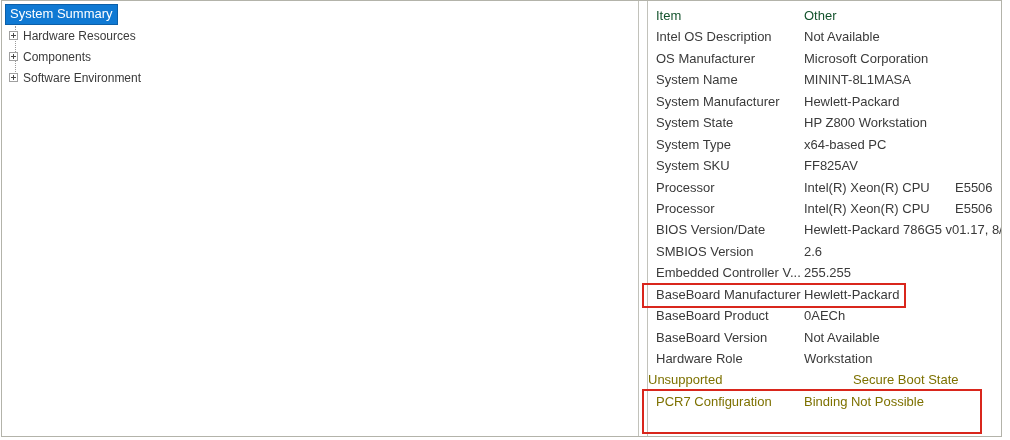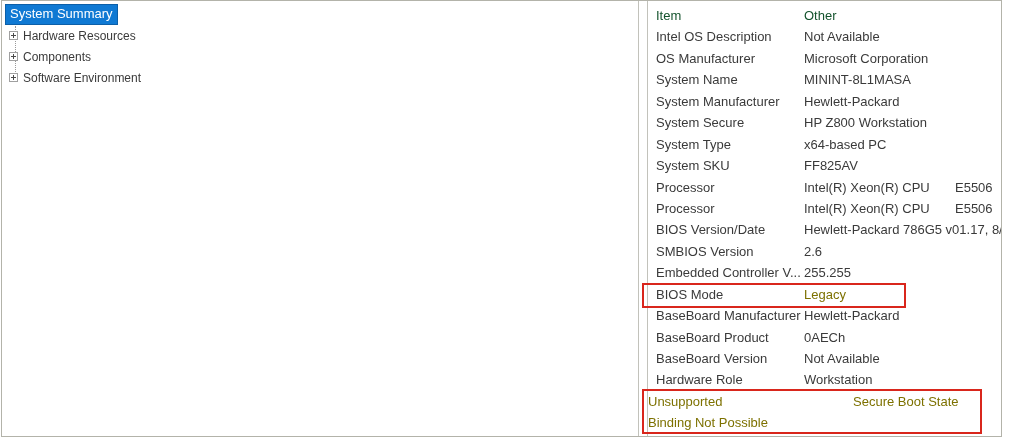--- a/index.html
+++ b/index.html
@@ -94,21 +94,21 @@
         </div>
         <div class="row">
           <div class="cell item">System Name</div>
           <div class="cell value">MININT-8L1MASA</div>
         </div>
         <div class="row">
           <div class="cell item">System Manufacturer</div>
           <div class="cell value">Hewlett-Packard</div>
         </div>
         <div class="row">
-          <div class="cell item">System Secure</div>
+          <div class="cell item">System State</div>
           <div class="cell value">HP Z800 Workstation</div>
         </div>
         <div class="row">
           <div class="cell item">System Type</div>
           <div class="cell value">x64-based PC</div>
         </div>
         <div class="row">
           <div class="cell item">System SKU</div>
           <div class="cell value">FF825AV</div>
         </div>
@@ -126,44 +126,41 @@
         </div>
         <div class="row">
           <div class="cell item">SMBIOS Version</div>
           <div class="cell value">2.6</div>
         </div>
         <div class="row">
           <div class="cell item">Embedded Controller V...</div>
           <div class="cell value">255.255</div>
         </div>
         <div class="row">
-          <div class="cell item">BIOS Mode</div>
-          <div class="cell value hl">Legacy</div>
-        </div>
-        <div class="row">
           <div class="cell item">BaseBoard Manufacturer</div>
           <div class="cell value">Hewlett-Packard</div>
         </div>
         <div class="row">
           <div class="cell item">BaseBoard Product</div>
           <div class="cell value">0AECh</div>
         </div>
         <div class="row">
           <div class="cell item">BaseBoard Version</div>
           <div class="cell value">Not Available</div>
         </div>
         <div class="row">
           <div class="cell item">Hardware Role</div>
           <div class="cell value">Workstation</div>
         </div>
         <div class="row hl-row">
           <div class="cell value">Unsupported</div>
           <div class="cell item">Secure Boot State</div>
         </div>
         <div class="row hl-row">
+          <div class="cell item">PCR7 Configuration</div>
           <div class="cell value">Binding Not Possible</div>
         </div>
       </div>
   </div>
 
   <div class="ann ann-bios"></div>
   <div class="ann ann-secureboot"></div>
 
 </div>
 

